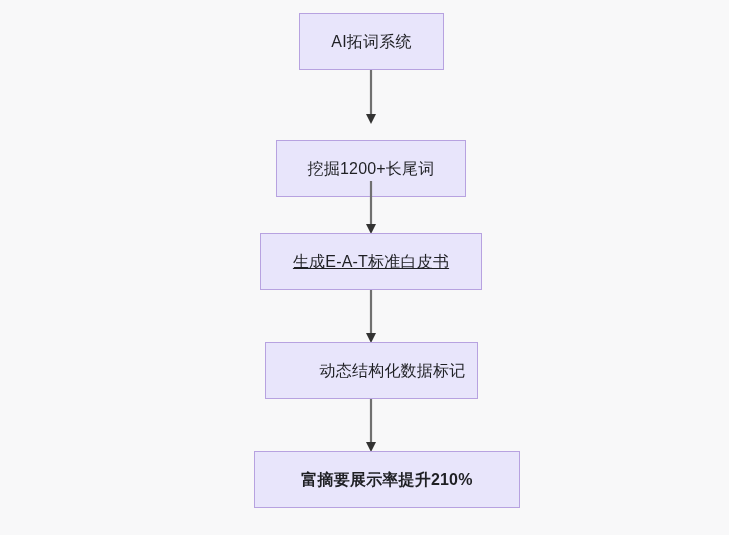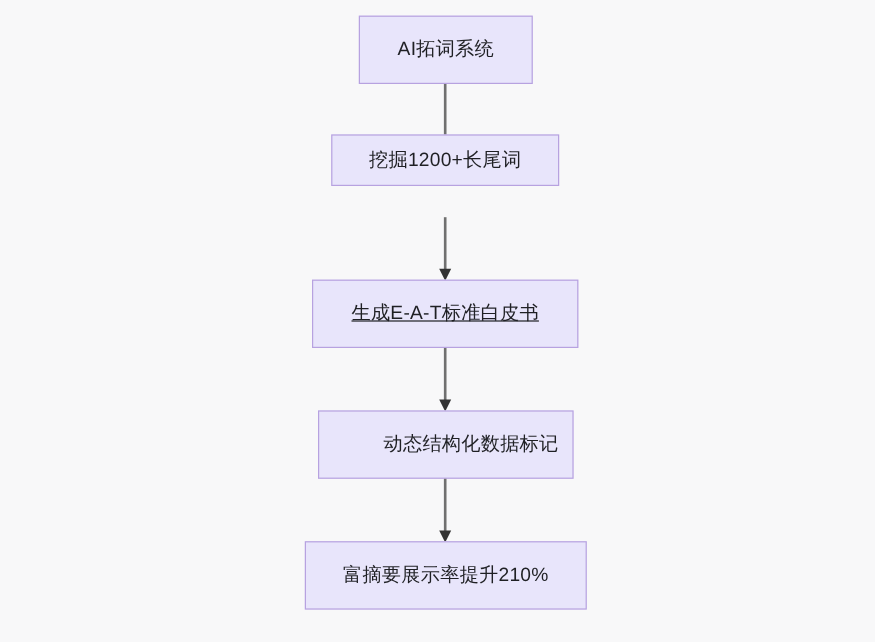--- a/index.html
+++ b/index.html
@@ -54,21 +54,21 @@
     <span class="node-label">AI拓词系统</span>
   </div>
 
   <div class="connector" style="left:361px; top:70px; width:20px; height:54px;">
     <svg width="20" height="54" viewBox="0 0 20 54" aria-hidden="true">
       <line x1="10" y1="0" x2="10" y2="45" stroke="#707070" stroke-width="2.2"></line>
       <polygon points="5,44 15,44 10,54" fill="#333333"></polygon>
     </svg>
   </div>
 
-  <div class="node-box" style="left:276px; top:112px; width:190px; height:43px;">
+  <div class="node-box" style="left:276px; top:140px; width:190px; height:57px;">
     <span class="node-label">挖掘1200+长尾词</span>
   </div>
 
   <div class="connector" style="left:361px; top:181px; width:20px; height:53px;">
     <svg width="20" height="53" viewBox="0 0 20 53" aria-hidden="true">
       <line x1="10" y1="0" x2="10" y2="44" stroke="#707070" stroke-width="2.2"></line>
       <polygon points="5,43 15,43 10,53" fill="#333333"></polygon>
     </svg>
   </div>
 
@@ -87,17 +87,17 @@
     <span class="node-label">动态结构化数据标记</span>
   </div>
 
   <div class="connector" style="left:361px; top:399px; width:20px; height:53px;">
     <svg width="20" height="53" viewBox="0 0 20 53" aria-hidden="true">
       <line x1="10" y1="0" x2="10" y2="44" stroke="#707070" stroke-width="2.2"></line>
       <polygon points="5,43 15,43 10,53" fill="#333333"></polygon>
     </svg>
   </div>
 
-  <div class="node-box" style="left:254px; top:451px; width:235px; height:57px;">
+  <div class="node-box" style="left:254px; top:451px; width:266px; height:57px;font-weight:bold;">
     <span class="node-label">富摘要展示率提升210%</span>
   </div>
 
 </div>
 
 </body></html>

